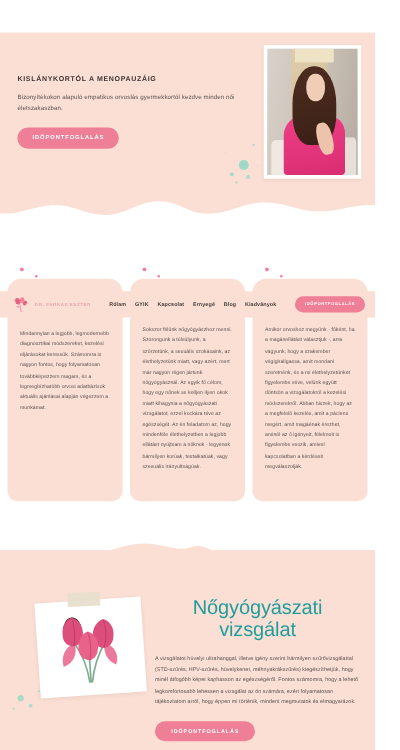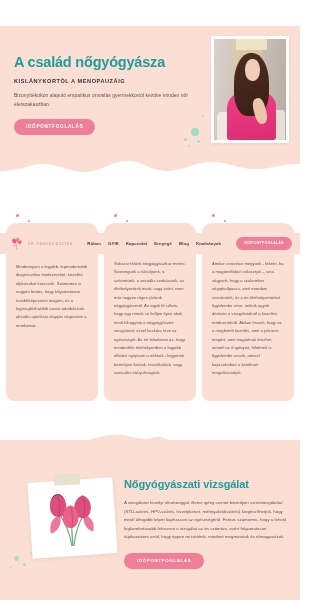--- a/index.html
+++ b/index.html
@@ -236,23 +236,24 @@
     background: #e6decb; opacity: .92;
     transform: rotate(-3deg);
     z-index: 6;
   }
   .bot-right {
     position: absolute; left: 124px; top: 478px; width: 164px;
     z-index: 5;
   }
   .bot-title {
     color: #1f9d9b;
-    font-size: 11px;
-    font-weight: 700;
+    font-size: 16px;
+    font-weight: 400;
     letter-spacing: -0.1px;
+    text-align: center;
   }
   .bot-body {
     margin-top: 9px;
     color: #5d5350;
     font-size: 4.3px;
     line-height: 2.0;
     letter-spacing: 0.04px;
   }
   .btn-pink.small {
     margin-top: 11px;
@@ -265,21 +266,20 @@
   .splat-b.b3 { left:10px; top:566px; width:2px;  height:2px; opacity:.55;}
   .splat-b.b4 { left:30px; top:552px; width:1.8px;height:1.8px;opacity:.5;}
 </style>
 </head>
 <body>
 
 <div id="page">
 
   <div class="hero">
     <div class="hero-inner">
-      <div class="hero-title">A család nőgyógyásza</div>
       <div class="hero-sub">KISLÁNYKORTÓL A MENOPAUZÁIG</div>
       <div class="hero-body">Bizonyítékokon alapuló empatikus orvoslás gyermekkortól kezdve minden női életszakaszban.</div>
       <button class="btn-pink">IDŐPONTFOGLALÁS</button>
     </div>
 
     <span class="splat s1"></span>
     <span class="splat s2"></span>
     <span class="splat s3"></span>
     <span class="splat s4"></span>
     <span class="splat s5"></span>

